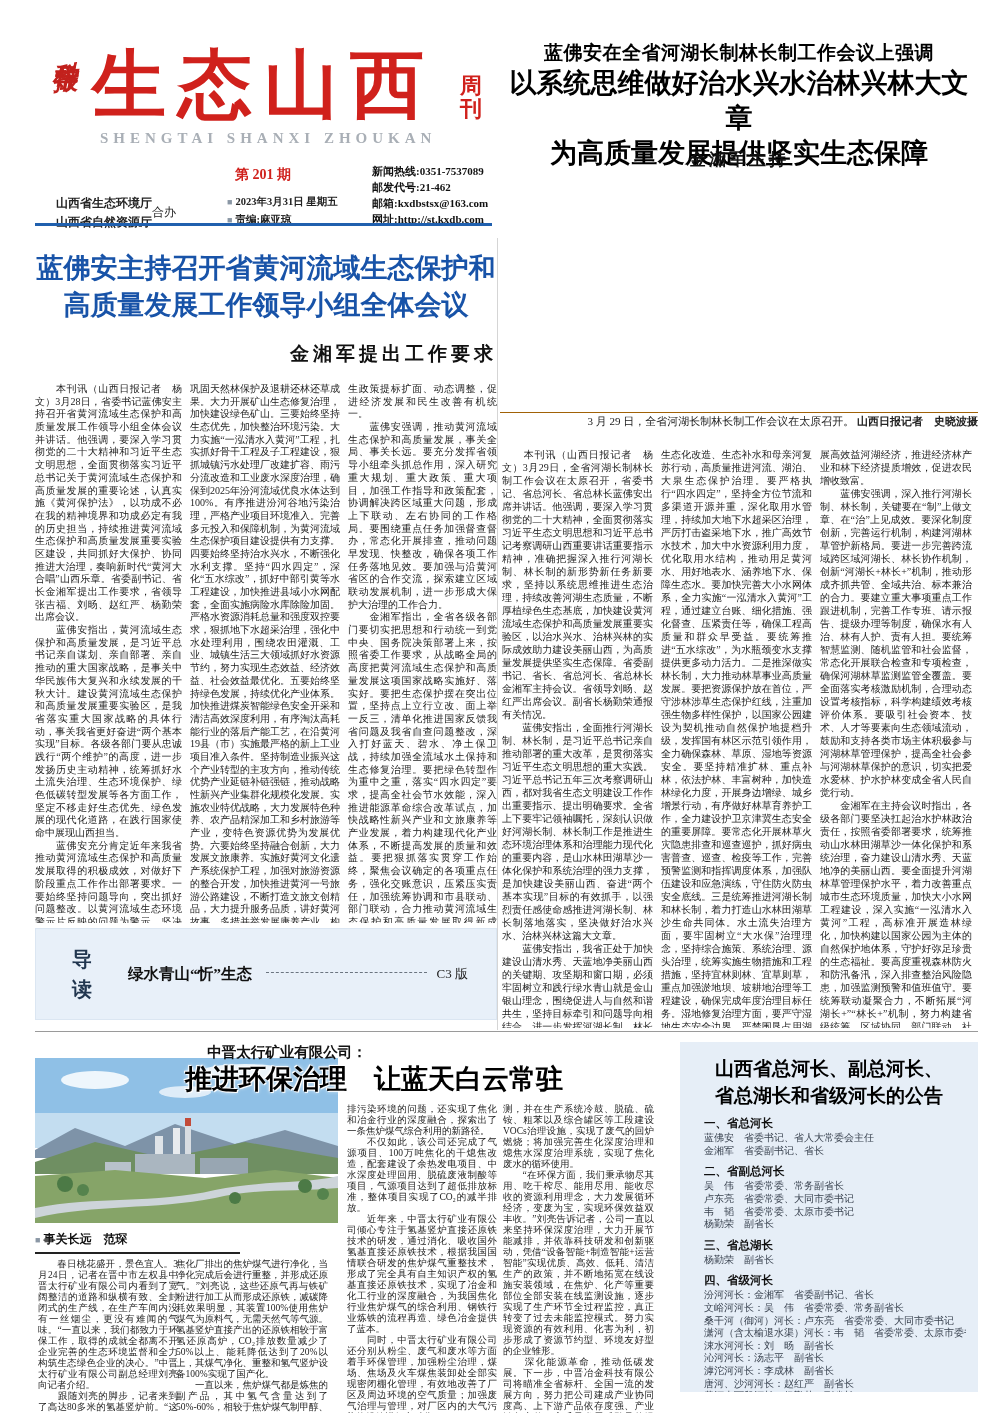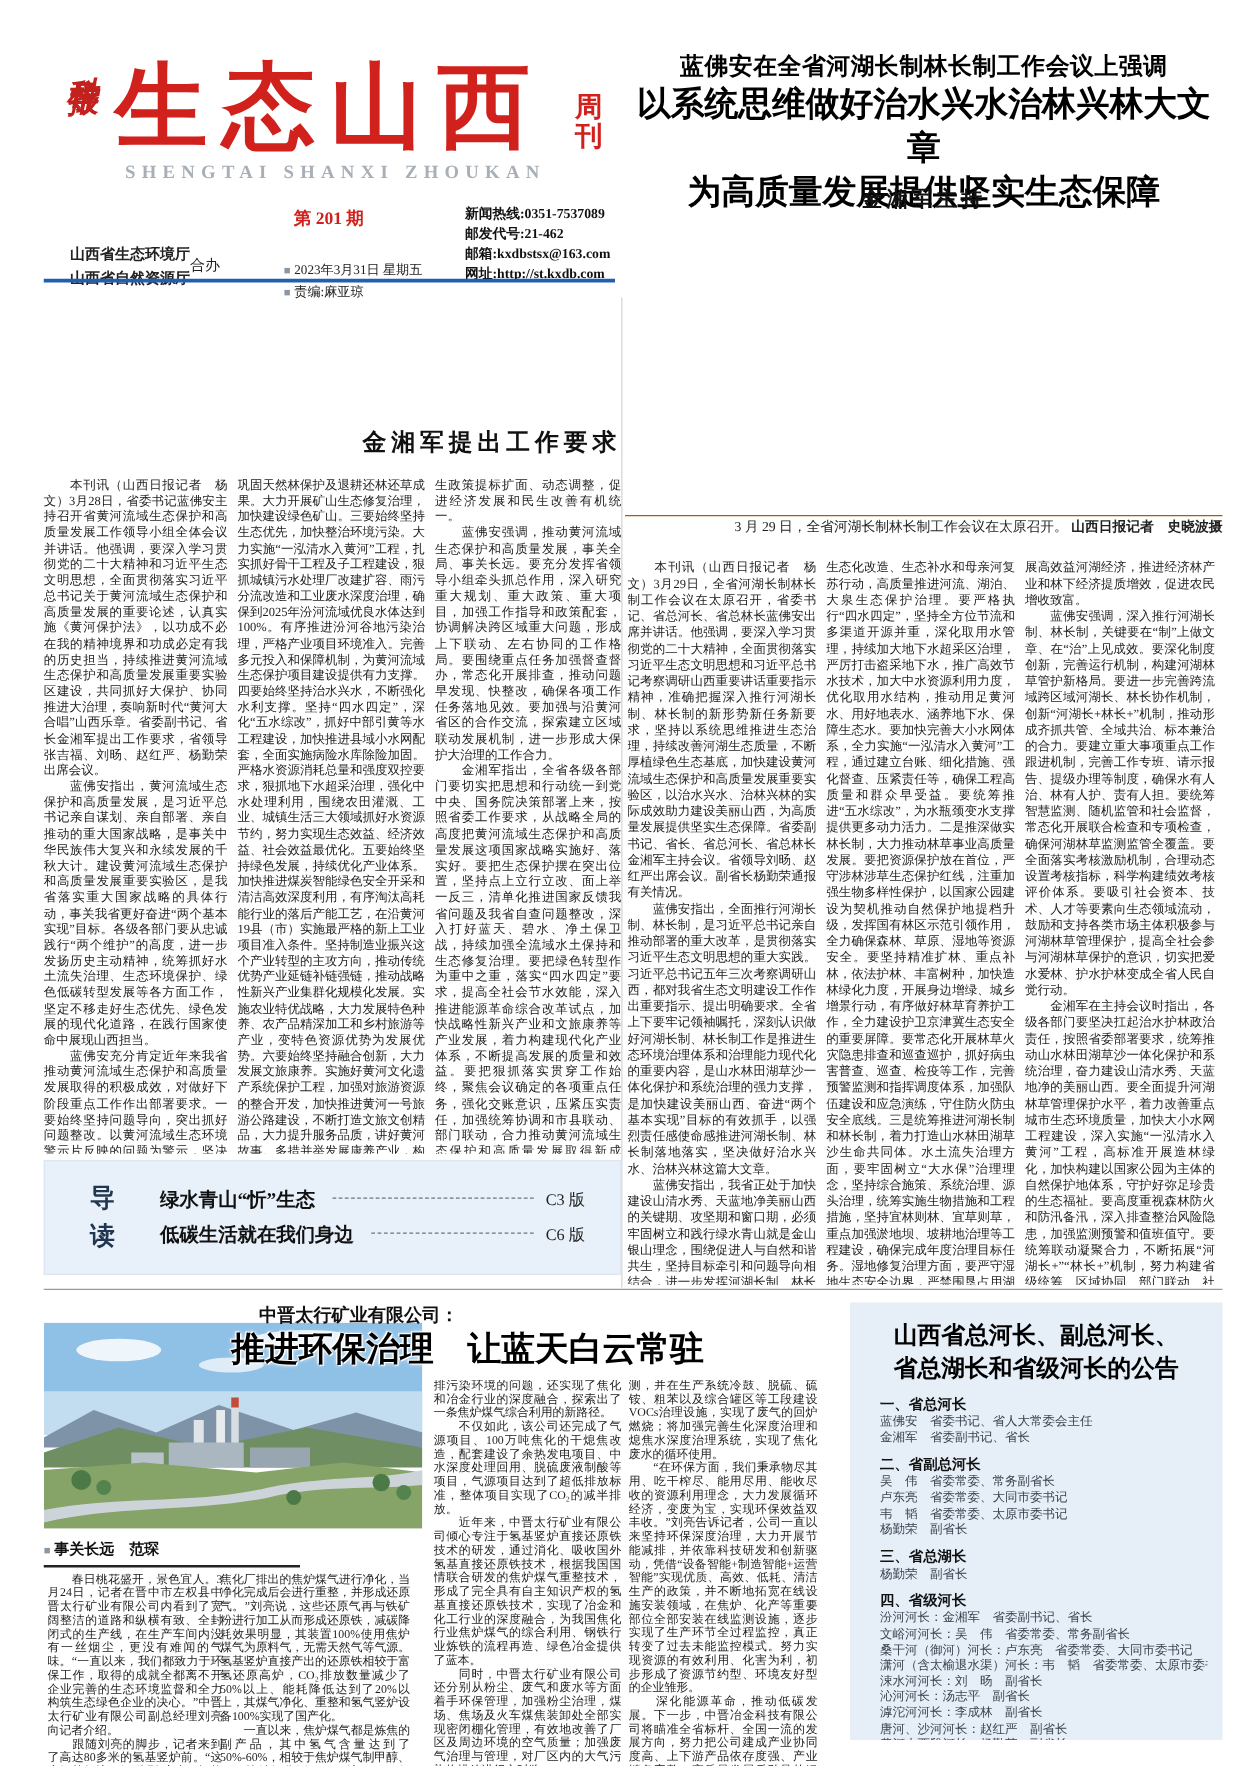--- a/index.html
+++ b/index.html
@@ -28,21 +28,21 @@
   .masthead-pinyin {
     position:absolute; left:100px; top:130px; width:392px;
     font-size:15px; font-weight:bold; color:#a9afb6; letter-spacing:5px; white-space:nowrap;
   }
   .issue-no {
     position:absolute; left:235px; top:166px; font-size:14px; font-weight:bold; color:#d0211c;
   }
   .org-block { position:absolute; left:56px; top:194px; display:flex; align-items:center; }
   .org-lines { font-size:12px; font-weight:bold; line-height:1.55; color:#222; }
   .org-joint { font-size:12px; font-weight:normal; color:#222; }
-  .date-block { position:absolute; left:227px; top:208px; font-size:10.5px; color:#222; line-height:1.7; }
+  .date-block { position:absolute; left:227px; top:193px; font-size:10.5px; color:#222; line-height:1.7;font-weight:bold; }
   .sq { color:#8a97a5; font-size:9px; margin-right:3px; }
   .contact-block { position:absolute; left:372px; top:164px; width:120px; font-size:11px; font-weight:bold; line-height:1.45; color:#111; white-space:nowrap; }
   .masthead-rule { position:absolute; left:35px; top:223px; width:457px; height:3px; background:#2060ae; }
   .v-rule { position:absolute; left:497px; top:238px; width:1px; height:792px; background:#d5d5d5; }
   .mid-divider { position:absolute; left:35px; top:1031px; width:943px; height:1px; background:#9a9a9a; }
 
   
   .lead-headline {
     position:absolute; left:35px; top:250px; width:462px; text-align:center;
     font-family:"Liberation Sans","DejaVu Sans",sans-serif;
@@ -178,44 +178,41 @@
     <div>新闻热线:0351-7537089</div>
     <div>邮发代号:21-462</div>
     <div>邮箱:kxdbstsx@163.com</div>
     <div>网址:http://st.kxdb.com</div>
   </div>
 
   <div class="masthead-rule"></div>
   <div class="v-rule"></div>
   <div class="mid-divider"></div>
 
+  <div class="lead-headline">蓝佛安主持召开省黄河流域生态保护和
+高质量发展工作领导小组全体会议</div>
   <div class="lead-subhead">金湘军提出工作要求</div>
   <div class="body-col lead-col1">　　本刊讯（山西日报记者　杨文）3月28日，省委书记蓝佛安主持召开省黄河流域生态保护和高质量发展工作领导小组全体会议并讲话。他强调，要深入学习贯彻党的二十大精神和习近平生态文明思想，全面贯彻落实习近平总书记关于黄河流域生态保护和高质量发展的重要论述，认真实施《黄河保护法》，以功成不必在我的精神境界和功成必定有我的历史担当，持续推进黄河流域生态保护和高质量发展重要实验区建设，共同抓好大保护、协同推进大治理，奏响新时代“黄河大合唱”山西乐章。省委副书记、省长金湘军提出工作要求，省领导张吉福、刘旸、赵红严、杨勤荣出席会议。
 　　蓝佛安指出，黄河流域生态保护和高质量发展，是习近平总书记亲自谋划、亲自部署、亲自推动的重大国家战略，是事关中华民族伟大复兴和永续发展的千秋大计。建设黄河流域生态保护和高质量发展重要实验区，是我省落实重大国家战略的具体行动，事关我省更好奋进“两个基本实现”目标。各级各部门要从忠诚践行“两个维护”的高度，进一步发扬历史主动精神，统筹抓好水土流失治理、生态环境保护、绿色低碳转型发展等各方面工作，坚定不移走好生态优先、绿色发展的现代化道路，在践行国家使命中展现山西担当。
 　　蓝佛安充分肯定近年来我省推动黄河流域生态保护和高质量发展取得的积极成效，对做好下阶段重点工作作出部署要求。一要始终坚持问题导向，突出抓好问题整改。以黄河流域生态环境警示片反映的问题为警示，坚决扛牢整改落实政治责任，聚焦环境污染防治、水资源管理、自然保护区管理等方面短板弱项，认真开展自查自纠，全力以赴抓好整改，并举一反三，形成保护与治理长效机制。二要始终坚持综合施策，系统治理水土流失。以小流域为单元，实施源面保护、坡耕地整治、淤地坝建设、整沟治理等工程，不断提升区域水土保持能力。持续推进国土绿化，抓好护岸林、水保林和生态经济林建设，</div>
   <div class="body-col lead-col2">巩固天然林保护及退耕还林还草成果。大力开展矿山生态修复治理，加快建设绿色矿山。三要始终坚持生态优先，加快整治环境污染。大力实施“一泓清水入黄河”工程，扎实抓好骨干工程及子工程建设，狠抓城镇污水处理厂改建扩容、雨污分流改造和工业废水深度治理，确保到2025年汾河流域优良水体达到100%。有序推进汾河谷地污染治理，严格产业项目环境准入。完善多元投入和保障机制，为黄河流域生态保护项目建设提供有力支撑。四要始终坚持治水兴水，不断强化水利支撑。坚持“四水四定”，深化“五水综改”，抓好中部引黄等水工程建设，加快推进县域小水网配套，全面实施病险水库除险加固。严格水资源消耗总量和强度双控要求，狠抓地下水超采治理，强化中水处理利用，围绕农田灌溉、工业、城镇生活三大领域抓好水资源节约，努力实现生态效益、经济效益、社会效益最优化。五要始终坚持绿色发展，持续优化产业体系。加快推进煤炭智能绿色安全开采和清洁高效深度利用，有序淘汰高耗能行业的落后产能工艺，在沿黄河19县（市）实施最严格的新上工业项目准入条件。坚持制造业振兴这个产业转型的主攻方向，推动传统优势产业延链补链强链，推动战略性新兴产业集群化规模化发展。实施农业特优战略，大力发展特色种养、农产品精深加工和乡村旅游等产业，变特色资源优势为发展优势。六要始终坚持融合创新，大力发展文旅康养。实施好黄河文化遗产系统保护工程，加强对旅游资源的整合开发，加快推进黄河一号旅游公路建设，不断打造文旅文创精品，大力提升服务品质，讲好黄河故事。多措并举发展康养产业，构建多样化、高品质、全周期的康养产品体系。七要始终坚持民生为本，扎实推进共同富裕。推动巩固拓展脱贫攻坚成果同乡村振兴有效衔接，大力推进生态富民、产业富民、技能富民。加快以县城为重要载体的城镇化建设，推动县域城乡公共服务一体化。重点加强普惠性、基础性、兜底性民生事业建设，实施好民</div>
   <div class="body-col lead-col3">生政策提标扩面、动态调整，促进经济发展和民生改善有机统一。
 　　蓝佛安强调，推动黄河流域生态保护和高质量发展，事关全局、事关长远。要充分发挥省领导小组牵头抓总作用，深入研究重大规划、重大政策、重大项目，加强工作指导和政策配套，协调解决跨区域重大问题，形成上下联动、左右协同的工作格局。要围绕重点任务加强督查督办，常态化开展排查，推动问题早发现、快整改，确保各项工作任务落地见效。要加强与沿黄河省区的合作交流，探索建立区域联动发展机制，进一步形成大保护大治理的工作合力。
 　　金湘军指出，全省各级各部门要切实把思想和行动统一到党中央、国务院决策部署上来，按照省委工作要求，从战略全局的高度把黄河流域生态保护和高质量发展这项国家战略实施好、落实好。要把生态保护摆在突出位置，坚持点上立行立改、面上举一反三，清单化推进国家反馈我省问题及我省自查问题整改，深入打好蓝天、碧水、净土保卫战，持续加强全流域水土保持和生态修复治理。要把绿色转型作为重中之重，落实“四水四定”要求，提高全社会节水效能，深入推进能源革命综合改革试点，加快战略性新兴产业和文旅康养等产业发展，着力构建现代化产业体系，不断提高发展的质量和效益。要把狠抓落实贯穿工作始终，聚焦会议确定的各项重点任务，强化交账意识，压紧压实责任，加强统筹协调和市县联动、部门联动，合力推动黄河流域生态保护和高质量发展取得新成效。
 　　会上观看了2022年黄河流域生态环境警示片（山西部分），传达了中央推动黄河流域生态保护和高质量发展领导小组办公室会议精神，审议通过了我省《黄河流域生态保护和高质量发展2023年重点工作安排》。省直有关部门和部分市主要负责同志作情况汇报。
 　　会议以视频方式召开，各市设分会场。省直有关单位主要负责同志参加会议。</div>
 
   <div class="guide-box">
     <div class="guide-label">导
 读</div>
     <div class="guide-items">
       <div class="guide-item">
         <span class="guide-item-title">绿水青山“忻”生态</span>
         <span class="guide-leader"></span>
         <span class="guide-page">C3 版</span>
-      </div>
-      <div class="guide-item">
-        <span class="guide-item-title">低碳生活就在我们身边</span>
-        <span class="guide-leader"></span>
-        <span class="guide-page">C6 版</span>
       </div>
     </div>
   </div>
 
   <div class="tr-kicker">蓝佛安在全省河湖长制林长制工作会议上强调</div>
   <div class="tr-headline">以系统思维做好治水兴水治林兴林大文章
 为高质量发展提供坚实生态保障</div>
   <div class="tr-subhead">金湘军主持</div>
 
 

